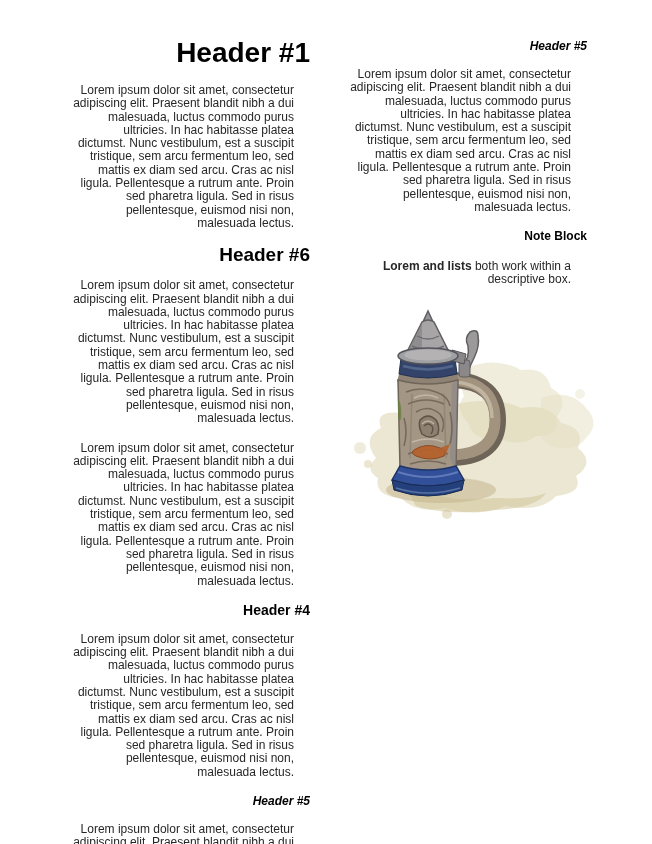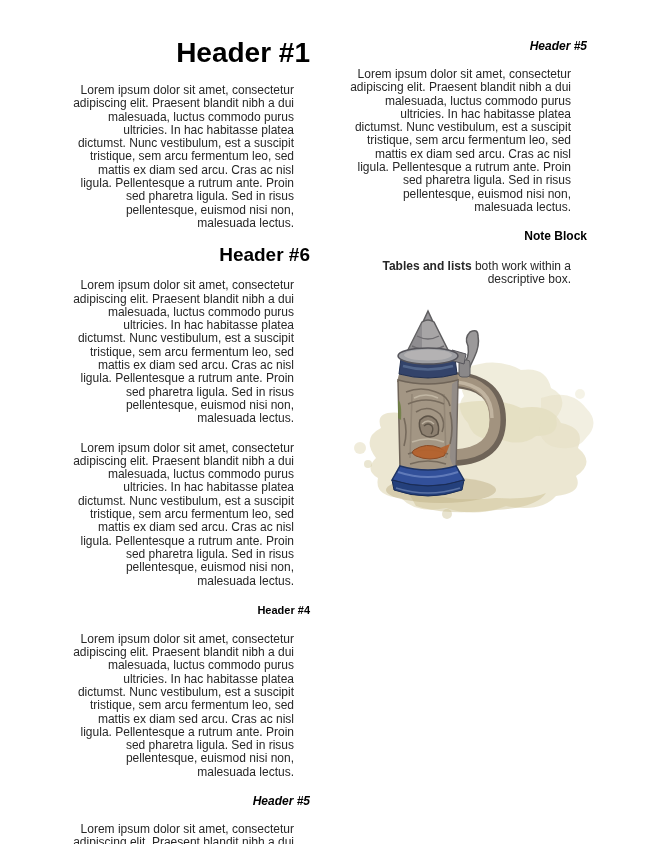--- a/index.html
+++ b/index.html
@@ -11,21 +11,21 @@
   .page{
     box-sizing:border-box;width:652px;height:844px;
     padding:38px 65px 0 57px;display:flex;gap:24px;text-align:right;
   }
   .col{width:253px;flex:0 0 253px;}
   p.body{font-size:12px;line-height:13.3px;margin:16px;}
   h1,h2,h3,h4,h5,h6{color:#000;margin:0;font-weight:bold;}
   .hl1{font-size:28px;line-height:30px;margin:0 0 3px 0;}
   .hl2{font-size:19px;line-height:17px;margin:3px 0 3px 0;}
   .hl3{font-size:15px;line-height:14px;margin:3px 0 2px 0;}
-  .hl4{font-size:11px;line-height:13px;margin:2px 0 2px 0;padding-left:48px;}
+  .hl4{font-size:14px;line-height:13px;margin:2px 0 2px 0;padding-left:48px;}
   .hl5{font-size:12px;line-height:12px;margin:2px 0 2px 0;font-style:italic;}
   .col .hl5:first-child{margin-top:2px;}
   .block-title{font-size:12px;line-height:13.3px;margin:1px 0 0 0;}
   .bold-lead{font-weight:bold;}
   .stein-wrap{margin-top:22px;margin-left:12px;width:260px;height:215px;}
   svg{display:block;}
 </style>
 </head>
 <body>
 
@@ -57,21 +57,21 @@
     <section>
       <h5 class="hl5">Header #5</h5>
       <p class="body">Lorem ipsum dolor sit amet, consectetur adipiscing elit. Praesent blandit nibh a dui malesuada, luctus commodo purus ultricies. In hac habitasse platea dictumst. Nunc vestibulum, est a suscipit tristique, sem arcu fermentum leo, sed mattis ex diam sed arcu. Cras ac nisl ligula. Pellentesque a rutrum ante. Proin sed pharetra ligula. Sed in risus pellentesque, euismod nisi non, malesuada lectus.</p>
     </section>
 
     <section>
       <h6 class="block-title">Note Block</h6>
     </section>
 
     <section>
-      <p class="body"><span class="bold-lead">Tables and lists</span><span> both work within a descriptive box.</span></p>
+      <p class="body"><span class="bold-lead">Lorem and lists</span><span> both work within a descriptive box.</span></p>
     </section>
 
     <div class="stein-wrap">
       <svg width="260" height="215" viewBox="0 0 260 215">
 
         <g>
           <path d="M30 150 Q15 130 35 120 Q28 102 55 105 Q70 92 95 100 L110 96 Q150 88 175 100 Q205 95 215 115 Q240 120 232 140 Q250 155 230 168 Q238 185 210 188 Q195 205 160 198 Q130 210 100 200 Q70 206 55 190 Q28 188 32 170 Q18 162 30 150 Z" fill="#d9d0a6" opacity="0.5"></path>
           <path d="M120 60 Q150 48 175 62 Q200 58 205 80 Q225 90 210 110 Q215 128 190 128 Q175 140 150 130 Q128 134 122 115 Q108 100 118 88 Q110 70 120 60 Z" fill="#ded6b2" opacity="0.45"></path>
           <path d="M195 90 Q225 80 240 100 Q255 115 240 130 Q230 145 205 138 Q190 130 195 115 Z" fill="#e6e0c4" opacity="0.5"></path>
           <path d="M60 180 Q100 195 150 190 Q185 192 200 185 Q190 200 150 202 Q100 208 70 198 Z" fill="#cdc294" opacity="0.5"></path>

